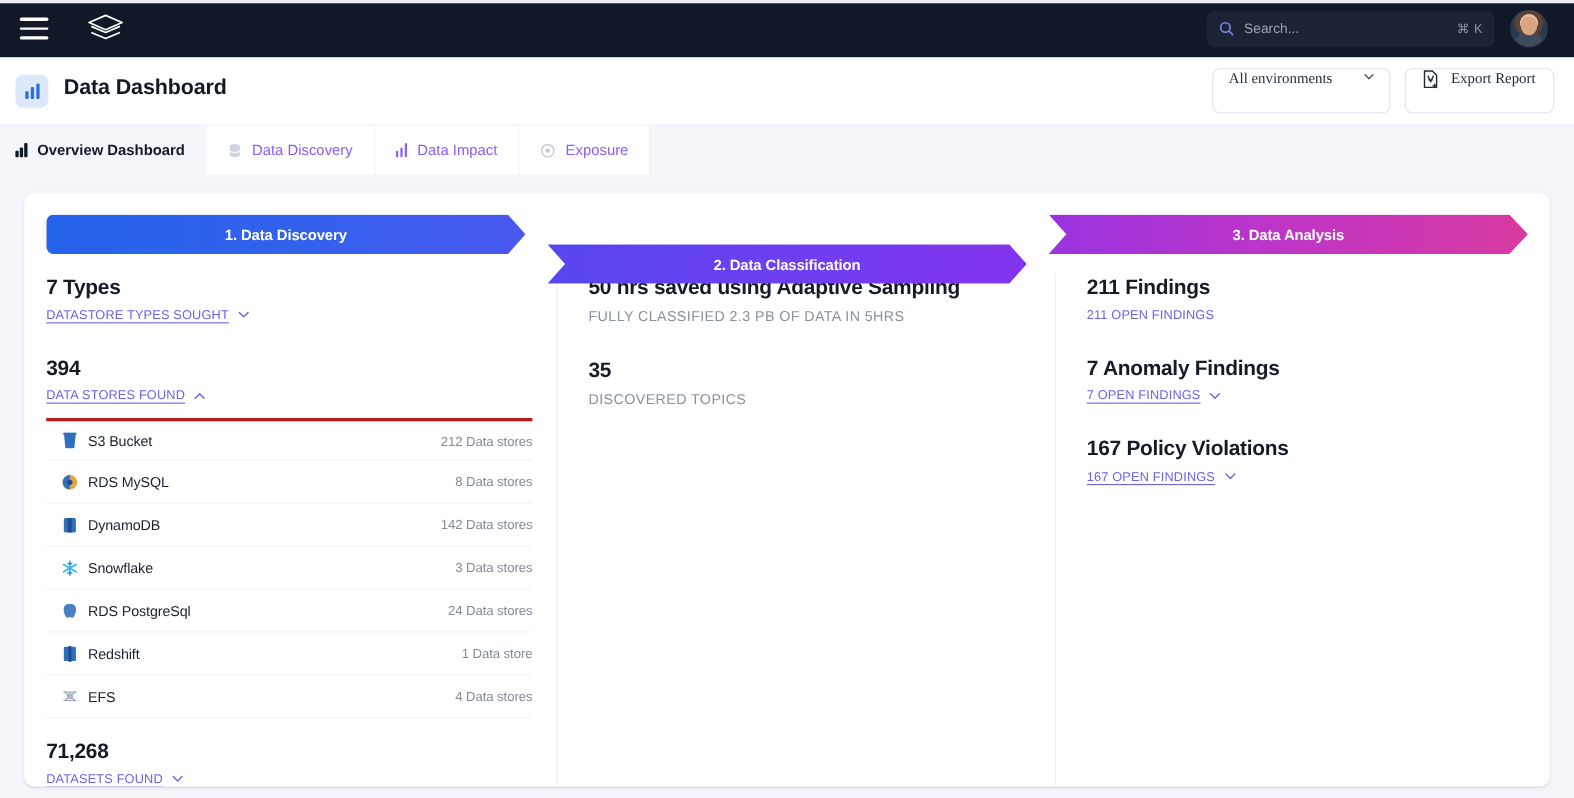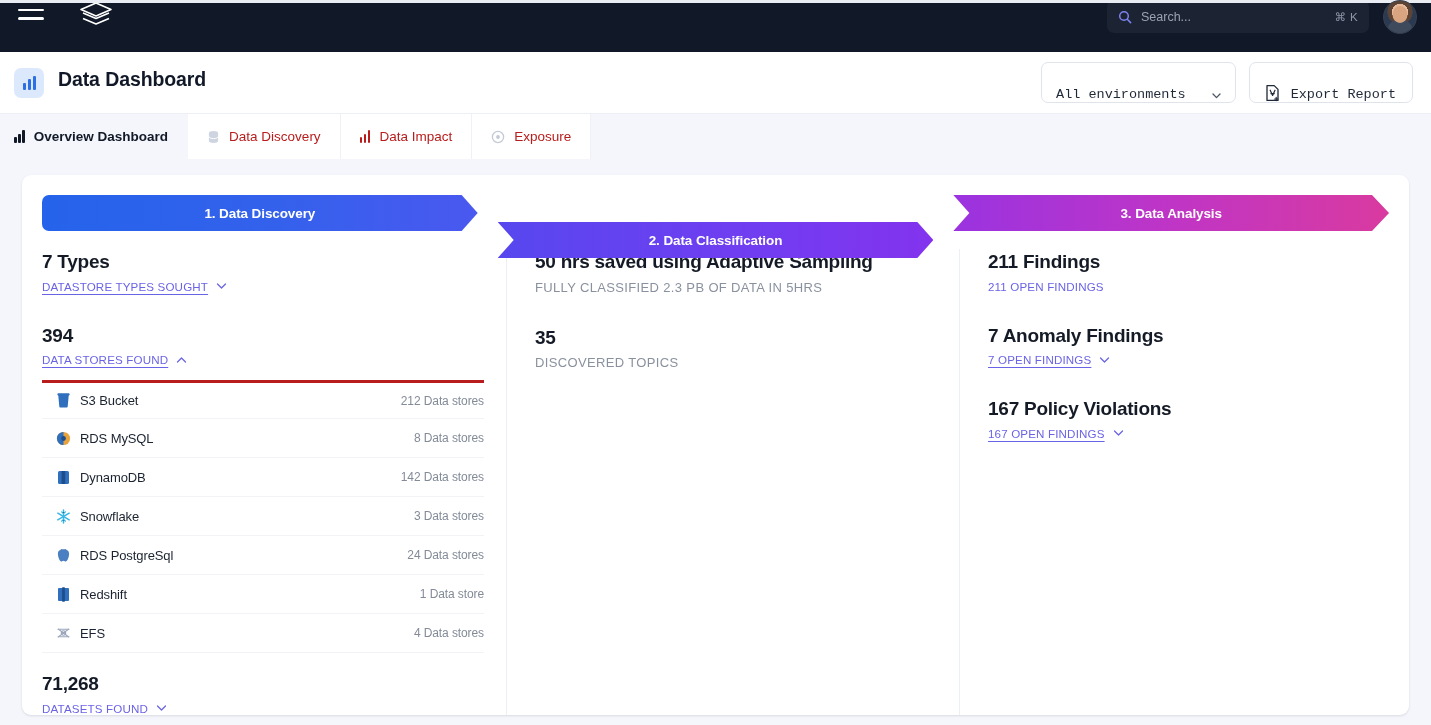--- a/index.html
+++ b/index.html
@@ -9,22 +9,22 @@
     background: #f4f6fb;
     font-family: "Liberation Sans", sans-serif;
     -webkit-font-smoothing: antialiased;
   }
 
   
   .topnav {
     height: 52px;
     background: #111827;
     display: flex;
-    align-items: flex-start;
-    padding: 0 14px 0 18px;
+    align-items: center;
+    padding: 0 24px 0 18px;
     position: relative;
   }
   .topnav::before {
     content: "";
     position: absolute; left: 0; right: 0; top: 0; height: 3px;
     background: #e9ecf3;
   }
   .hamburger {
     width: 26px; height: 20px;
     display: flex; flex-direction: column; justify-content: space-between;
@@ -106,42 +106,42 @@
   .title-badge i:nth-child(3){ height: 14px; }
   .page-title { font-size: 19.5px; font-weight: 600; color: #111827; letter-spacing: -0.1px; }
 
   .header-spacer { flex: 1; }
 
   .hbtn {
     height: 41px;
     border: 1px solid #dfe3ea;
     border-radius: 7px;
     background: #ffffff;
-    display: flex; align-items: flex-end;
+    display: flex; align-items: flex-start;
     font-size: 13.5px;
     color: #1f2937;
     cursor: pointer;
-    font-family: Liberation Mono, monospace;
+    font-family: Liberation Serif, serif;
   }
   .env-select { padding: 0 12px 0 14px; gap: 24px; min-width: 162px; justify-content: space-between; }
   .export-btn { padding: 0 16px 0 14px; gap: 10px; margin-left: 13px; font-weight: 500; }
 
   
   .tabbar {
     height: 45px;
     background: #f4f6fb;
     display: flex;
     align-items: stretch;
     padding-left: 0;
   }
   .tab {
     display: flex; align-items: center; gap: 9px;
     padding: 0 19px;
     font-size: 13.5px;
-    color: #b91c1c;
+    color: #8b5cf6;
     background: #ffffff;
     border-right: 1px solid #eef1f6;
     cursor: pointer;
     white-space: nowrap;
   }
   .tab.active {
     color: #111827;
     font-weight: 600;
     background: #f4f6fb;
     border-right: 1px solid transparent;

